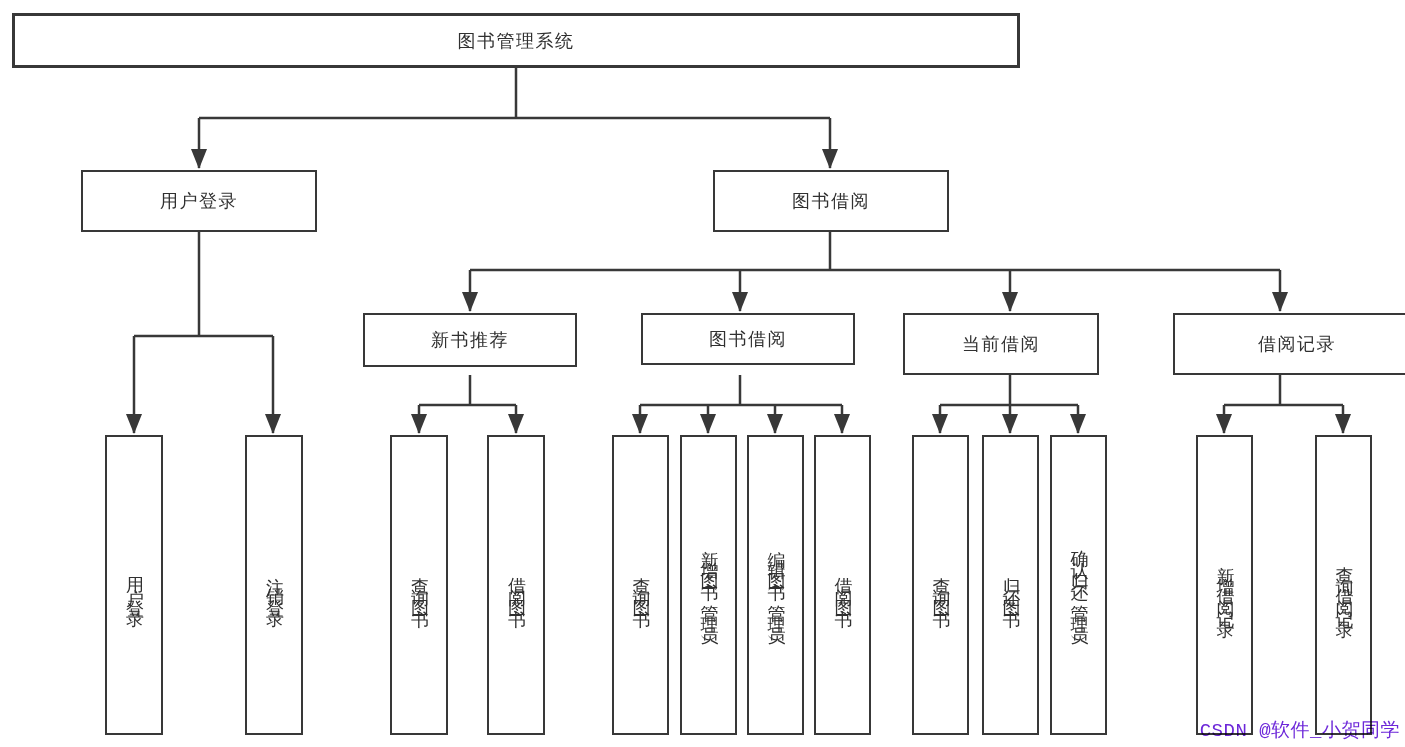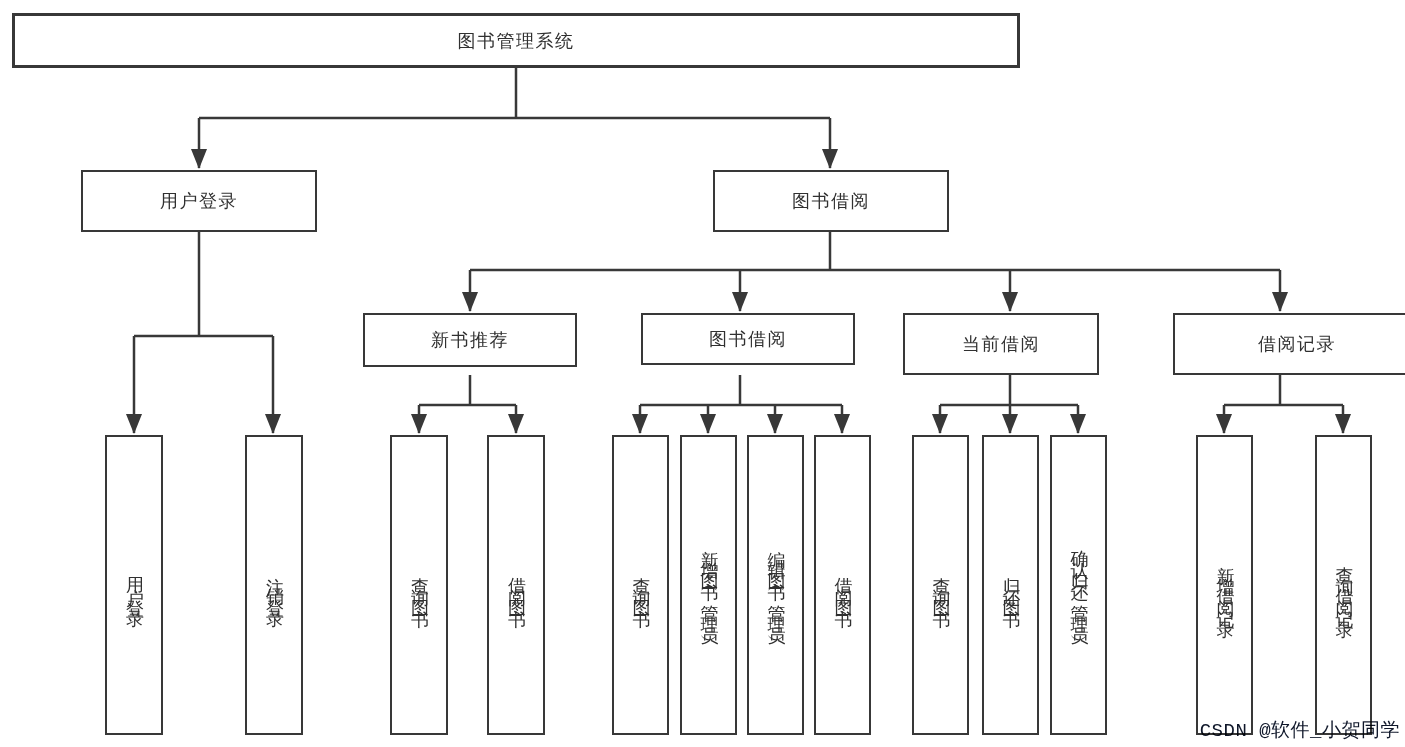--- a/index.html
+++ b/index.html
@@ -41,21 +41,21 @@
     line-height: 1;
     white-space: nowrap;
   }
   #watermark {
     position: absolute;
     right: 5px;
     bottom: 4px;
     z-index: 5;
     font-size: 19px;
     letter-spacing: 0.5px;
-    color: #0f172a;
+    color: #6d28d9;
     mix-blend-mode: multiply;
     white-space: nowrap;
     margin-left: 24px;
   }
 </style>
 </head>
 <body>
 
 <div id="stage">
 

